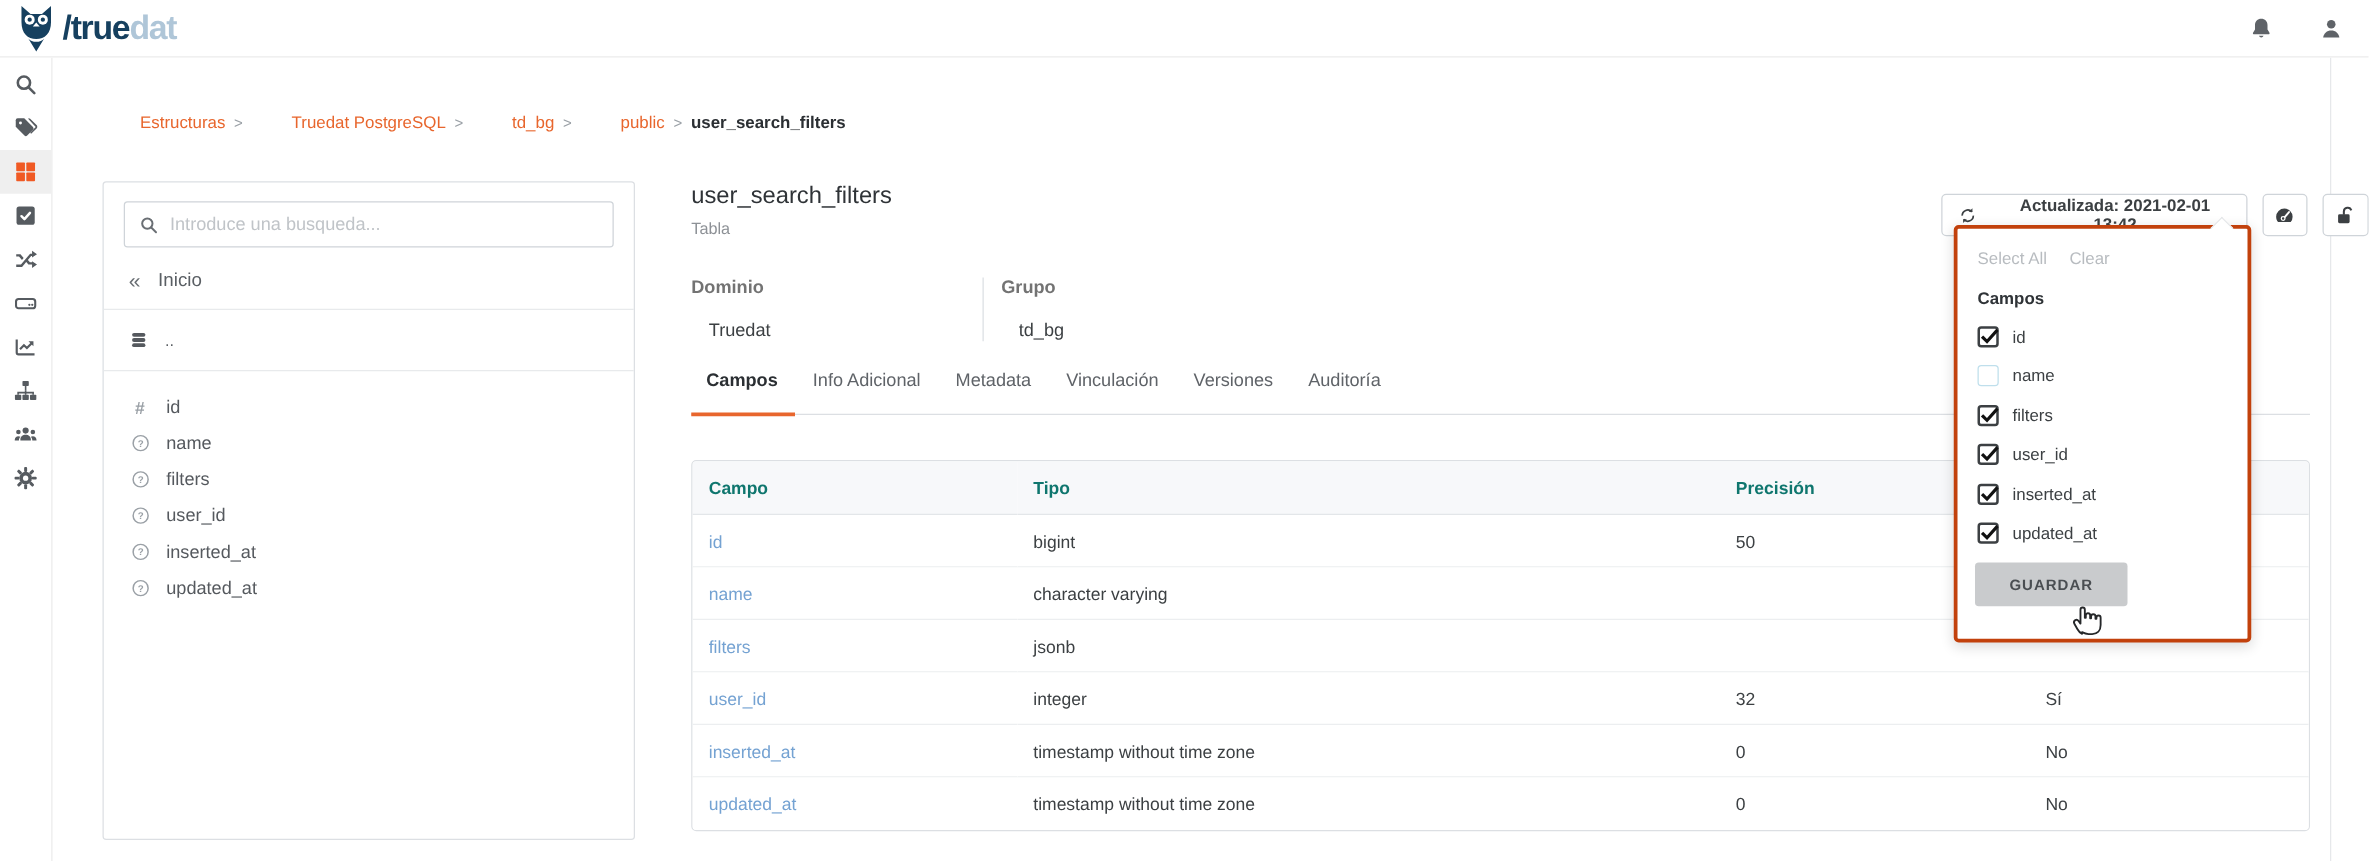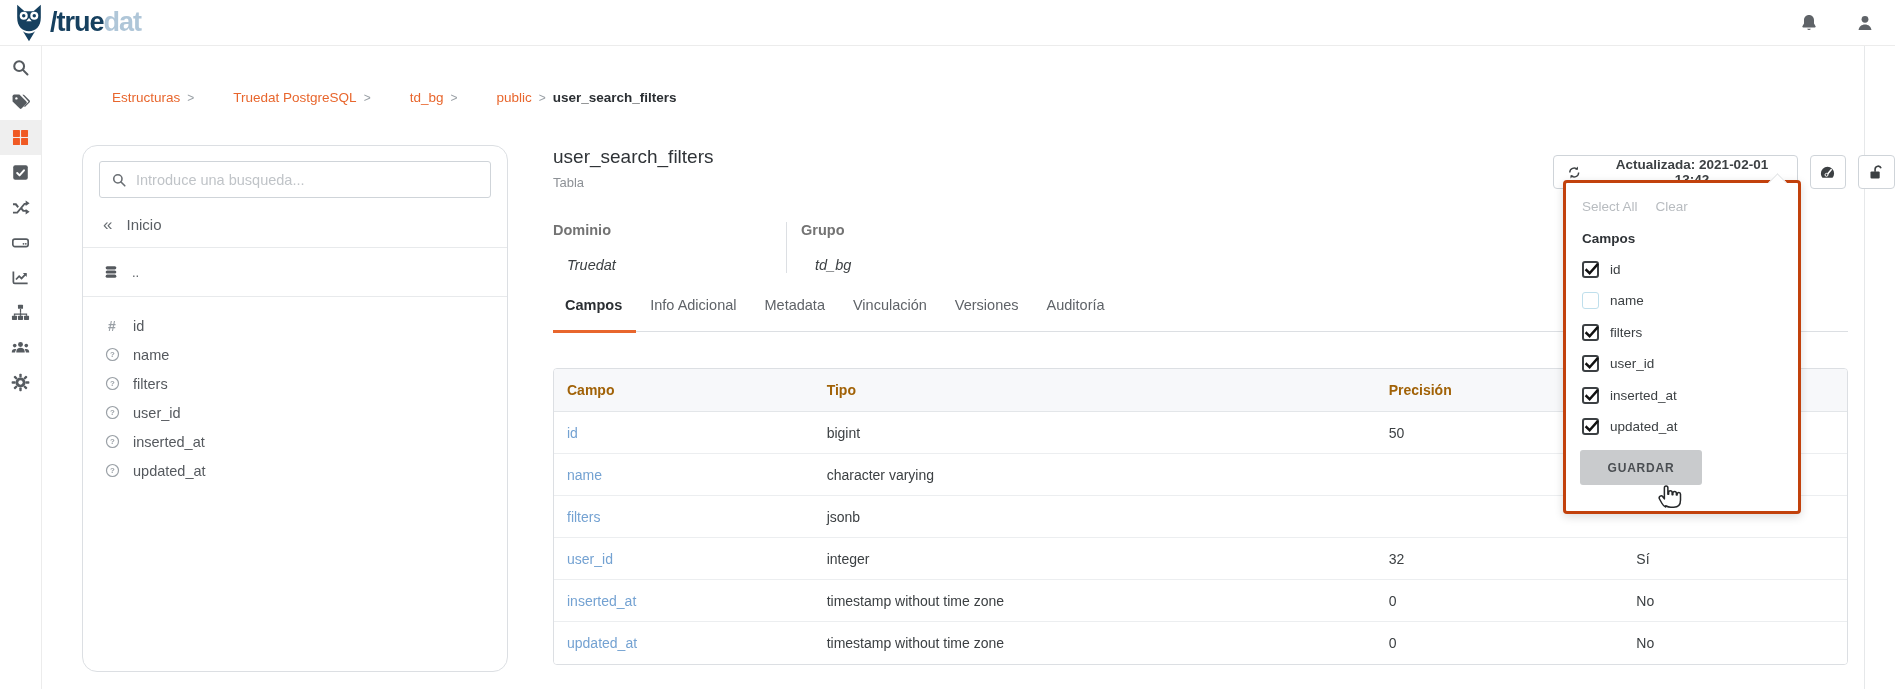--- a/index.html
+++ b/index.html
@@ -43,21 +43,21 @@
     position:absolute; left:80px; top:90px; font-size:13.5px; z-index:1;
     display:flex; align-items:center; white-space:nowrap;
   }
   .crumb-link { color:#e8662d; text-decoration:none; cursor:pointer;margin-left:32px; }
   .crumb-sep { color:#9aa0a6; padding:0 7px; font-size:12px; }
   .crumb-current { color:#2b2f33; font-weight:bold; }
 
   
   .nav-panel {
     position:absolute; left:82px; top:145px; width:426px; height:527px;
-    background:#fff; border:1px solid #dcdfe3; border-radius:15px; z-index:2;
+    background:#fff; border:1px solid #dcdfe3; border-radius:3px; z-index:2;
   }
   .search-box {
     margin:15px 16px 0 16px; height:37px; border:1px solid #cfd4d9; border-radius:3px;
     display:flex; align-items:center; gap:9px; padding:0 11px; background:#fff;
   }
   .search-box svg { width:16px; height:16px; color:#6a6f74; flex:none; }
   .search-box input {
     border:none; outline:none; flex:1; font-size:14.5px; font-family:inherit; color:#444;
   }
   .search-box input::placeholder { color:#c0c4c8; }
@@ -94,21 +94,21 @@
   .btn-updated { height:34px; padding:0 13px; gap:19px; font-size:13.5px; font-weight:bold; font-family:inherit; }
   .btn-updated svg { width:15px; height:15px; }
   .btn-icon { width:38px; height:34px; }
   .btn-icon svg { width:17px; height:17px; }
 
   .meta-block { position:absolute; left:553px; top:222px; display:flex; }
   .meta-col { padding-right:40px; }
   .meta-col + .meta-col { border-left:1px solid #dcdfe3; padding-left:14px; min-width:180px; }
   .meta-col:first-child { width:233px; }
   .meta-label { font-size:14.5px; font-weight:bold; color:#737373; }
-  .meta-value { font-size:14.5px; color:#3c4043; margin:19px 0 0 14px;font-style:italic; }
+  .meta-value { font-size:14.5px; color:#3c4043; margin:19px 0 0 14px; }
 
   .tabs {
     position:absolute; left:553px; top:297px; width:1295px; height:35px;
     display:flex; border-bottom:1px solid #dcdfe3;
   }
   .tab {
     padding:0 14px; font-size:14.5px; color:#5f6368; cursor:pointer;
     display:flex; align-items:flex-start; height:35px; position:relative;
   }
   .tab:first-child { padding-left:12px; }
@@ -116,21 +116,21 @@
   .tab.active::after {
     content:""; position:absolute; left:0; right:0; bottom:-1px; height:3px; background:#e8662d;
   }
 
   .data-table {
     position:absolute; left:553px; top:368px; width:1295px;
     border:1px solid #dcdfe3; border-radius:4px; background:#fff;
     border-collapse:separate; border-spacing:0; overflow:hidden;
   }
   .data-table th {
-    background:#f7f8fa; text-align:left; font-size:14px; font-weight:bold; color:#a16207;
+    background:#f7f8fa; text-align:left; font-size:14px; font-weight:bold; color:#0f766e;
     height:43px; padding:0 0 0 13px; border-bottom:1px solid #e3e6e9;
   }
   .data-table td {
     font-size:14px; color:#3c4043; height:42px; padding:0 0 0 13px;
     border-bottom:1px solid #eceef0; background:#fff;
   }
   .data-table tr:last-child td { border-bottom:none; }
   .data-table td.c-campo a { color:#74a2d2; text-decoration:none; cursor:pointer; }
   .col-campo { width:260px; } .col-tipo { width:563px; } .col-prec { width:237px; } .col-last { width:235px; }
   .data-table td.c-last, .data-table th.h-last { padding-left:24px; }

